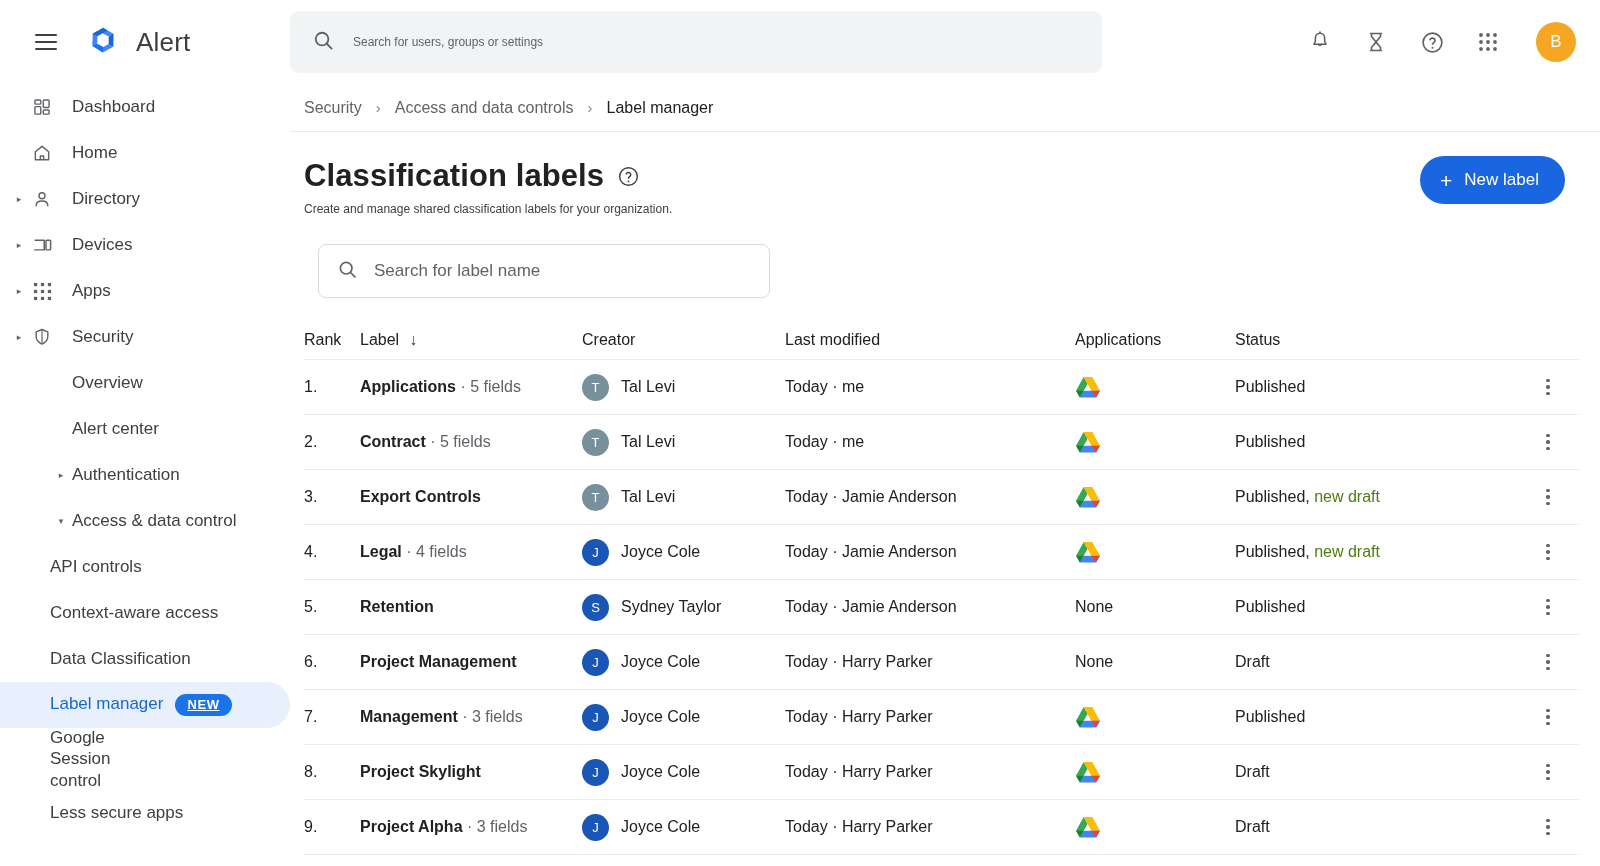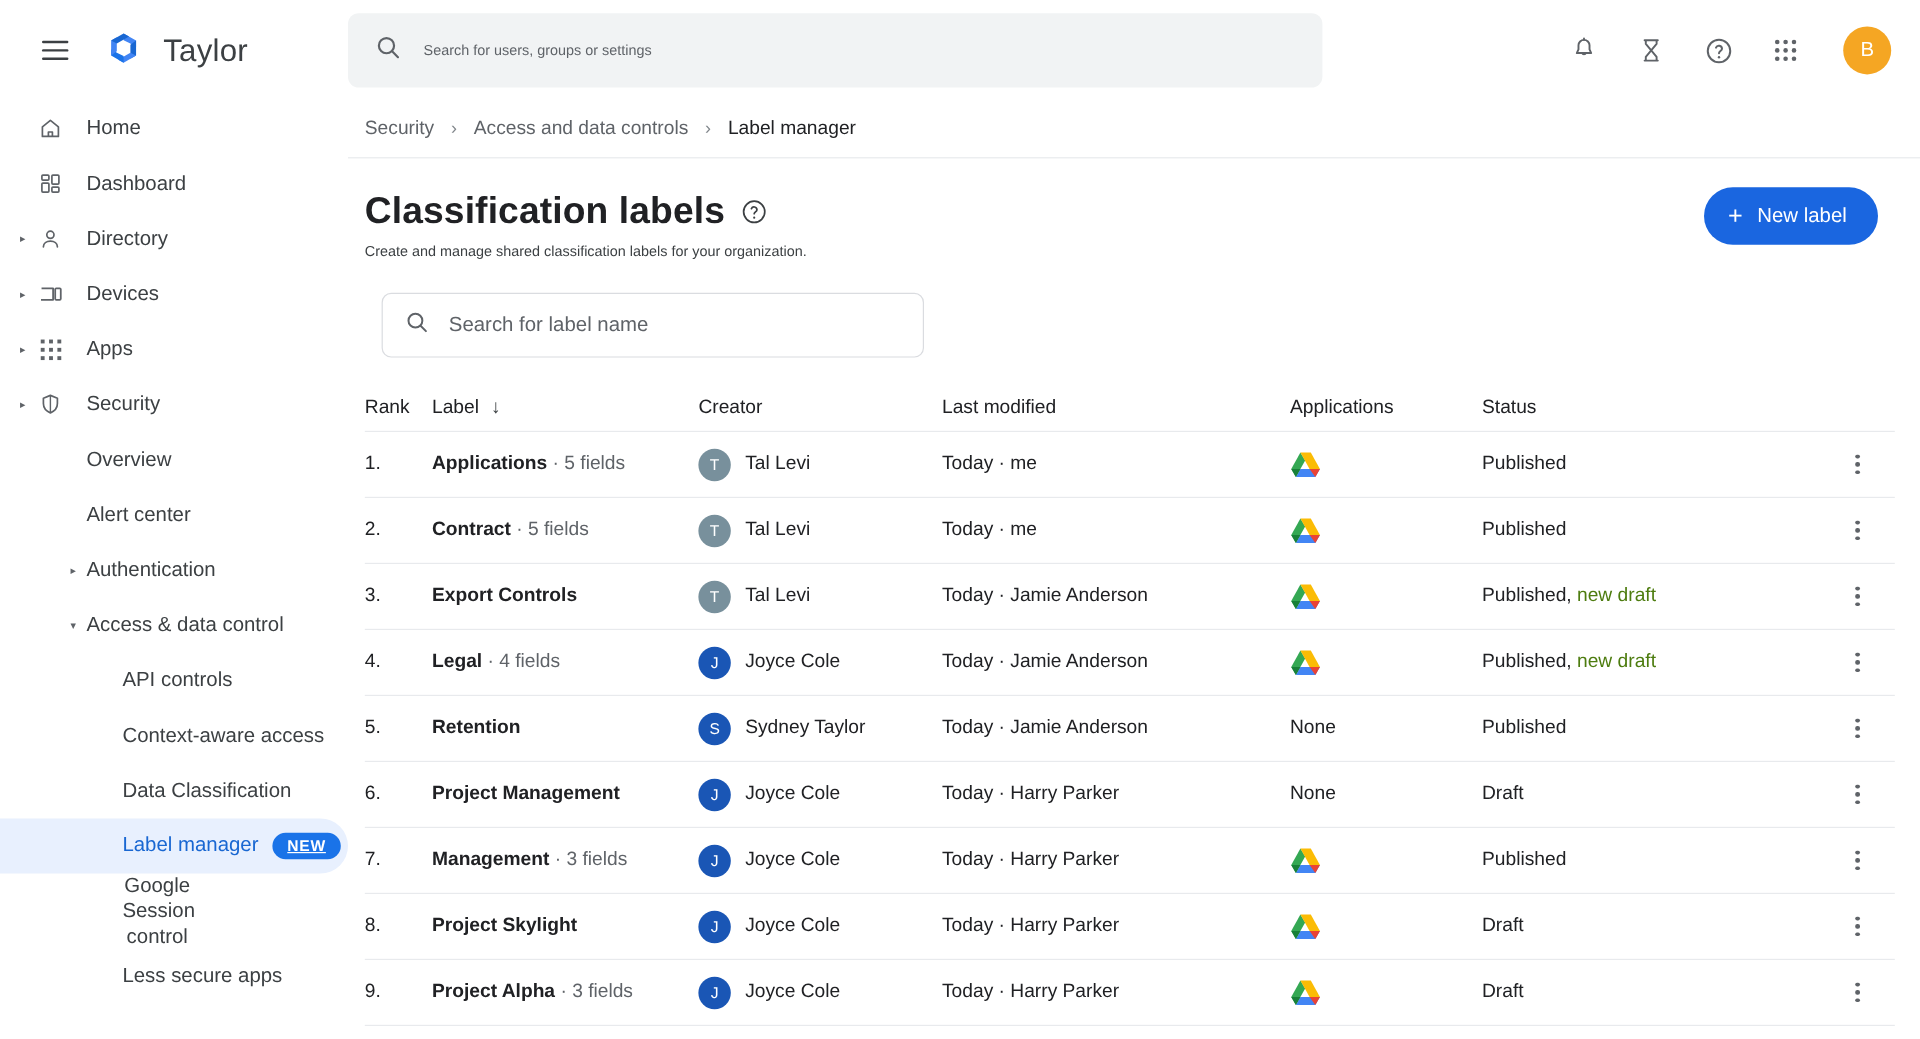--- a/index.html
+++ b/index.html
@@ -74,21 +74,21 @@
     display: flex; align-items: center; justify-content: center;
     color: #5f6368; font-size: 9px;
   }
   .nav-item .nicon {
     position: absolute; left: 30px; width: 24px; height: 24px;
     display: flex; align-items: center; justify-content: center; color: #5f6368;
   }
   .nav-item .nlabel { padding-left: 72px; white-space: nowrap; }
   .nav-item.l2 .nlabel { }
   .nav-item.l2 .caret { left: 52px; }
-  .nav-item.l3 .nlabel { padding-left: 102px; text-align: center; }
+  .nav-item.l3 .nlabel { padding-left: 50px; }
   .nav-item.sel { background: #e8f0fe; color: #1967d2; }
   .nav-item.sel .nlabel { color: #1967d2; }
   .badge-new {
     display: inline-block; background: #1a73e8; color: #fff;
     font-size: 13px; font-weight: 700; letter-spacing: .6px;
     border-radius: 11px; padding: 3px 12px 4px; margin-left: 12px;
     vertical-align: middle;
     text-decoration: underline;
   }
   .nav-item.multiline { height: 62px; align-items: center; }
@@ -180,21 +180,21 @@
         <svg class="logo-mark" viewBox="0 0 36 36">
           <path d="M18 3 L29 9.3 L29 15 L23.5 11.8 L18 9 Z" fill="#4285f4"></path>
           <path d="M29 9.3 L29 22.5 L24 25.4 L24 13 Z" fill="#1967d2"></path>
           <path d="M29 22.5 L18 29 L13.2 26.2 L24 20 Z" fill="#4285f4"></path>
           <path d="M18 29 L7 22.5 L7 17 L12.5 20.2 L18 23 Z" fill="#1a73e8"></path>
           <path d="M7 22.5 L7 9.3 L12 6.4 L12 18.8 Z" fill="#4285f4"></path>
           <path d="M7 9.3 L18 3 L22.8 5.8 L12 12 Z" fill="#1967d2"></path>
           <circle cx="18" cy="16" r="4.6" fill="#ffffff"></circle>
         </svg>
       </span>
-      <span class="logo-text">Taylor</span>
+      <span class="logo-text">Alert</span>
     </div>
 
     <div class="searchbar">
       <span>
         <svg width="23" height="23" viewBox="0 0 24 24" fill="none" stroke="#5f6368" stroke-width="1.9">
           <circle cx="10.5" cy="10.5" r="6.6"></circle>
             <line x1="15.4" y1="15.4" x2="20.5" y2="20.5" stroke-linecap="round"></line>
         </svg>
       </span>
       <span class="ph">Search for users, groups or settings</span>
@@ -236,37 +236,37 @@
       </div>
       <div class="avatar-top">B</div>
     </div>
   </div>
 
   <div class="sidebar">
 
     <div class="nav-item">
       <span class="nicon">
         <svg width="20" height="20" viewBox="0 0 24 24" fill="none" stroke="#5f6368" stroke-width="1.7">
-          <path d="M4 10.5 12 4l8 6.5V20H4Z" stroke-linejoin="round"></path>
-            <path d="M10 20v-4.4h4V20" stroke-linejoin="round"></path>
-        </svg>
-      </span>
-      <span class="nlabel">Home</span>
-    </div>
-
-    <div class="nav-item">
-      <span class="nicon">
-        <svg width="20" height="20" viewBox="0 0 24 24" fill="none" stroke="#5f6368" stroke-width="1.7">
           <rect x="3.5" y="3.5" width="7" height="5" rx="1"></rect>
             <rect x="3.5" y="11.5" width="7" height="9" rx="1"></rect>
           <rect x="13.5" y="3.5" width="7" height="9" rx="1"></rect>
             <rect x="13.5" y="15.5" width="7" height="5" rx="1"></rect>
         </svg>
       </span>
       <span class="nlabel">Dashboard</span>
+    </div>
+
+    <div class="nav-item">
+      <span class="nicon">
+        <svg width="20" height="20" viewBox="0 0 24 24" fill="none" stroke="#5f6368" stroke-width="1.7">
+          <path d="M4 10.5 12 4l8 6.5V20H4Z" stroke-linejoin="round"></path>
+            <path d="M10 20v-4.4h4V20" stroke-linejoin="round"></path>
+        </svg>
+      </span>
+      <span class="nlabel">Home</span>
     </div>
 
     <div class="nav-item">
       <span class="caret">▸</span>
       <span class="nicon">
         <svg width="20" height="20" viewBox="0 0 24 24" fill="none" stroke="#5f6368" stroke-width="1.7">
           <circle cx="12" cy="8" r="3.6"></circle>
             <path d="M5 20c0-3.6 3.1-5.6 7-5.6s7 2 7 5.6" stroke-linecap="round"></path>
         </svg>
       </span>

